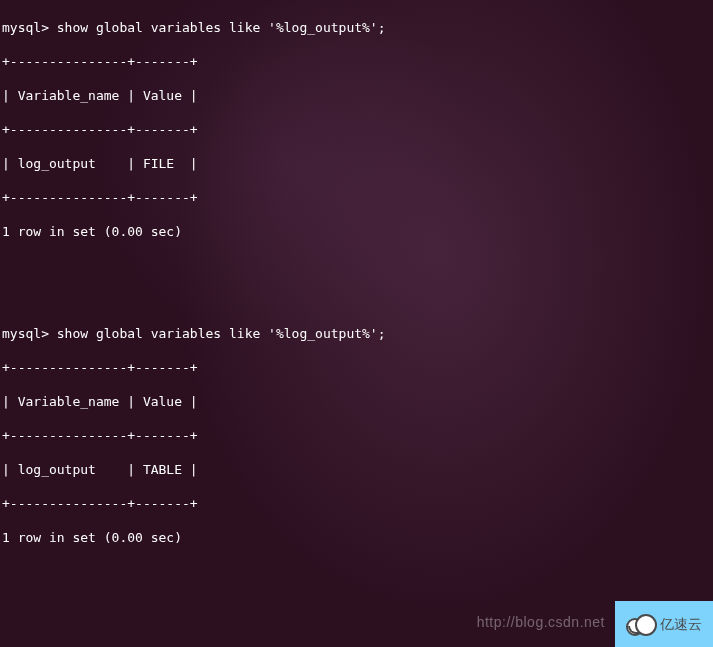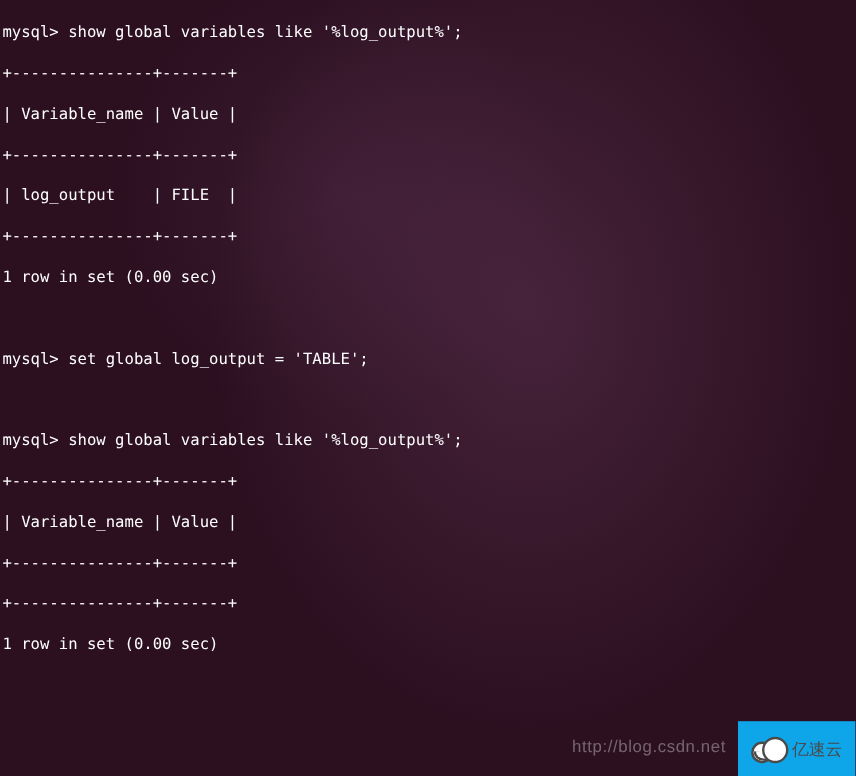--- a/index.html
+++ b/index.html
@@ -38,21 +38,21 @@
       font-size: 14px;
       letter-spacing: 0.5px;
       z-index: 2;
     }
     .logo-badge {
       position: absolute;
       right: 0;
       bottom: 0;
       width: 98px;
       height: 46px;
-      background: #0ea5e9;
+      background: #7dd3fc;
       z-index: 3;
       display: flex;
       align-items: center;
       justify-content: center;
       gap: 4px;
     }
     .logo-badge .cloud {
       width: 30px;
       height: 20px;
       position: relative;
@@ -86,26 +86,26 @@
 
 <div class="terminal">
 <span class="line"><span>mysql&gt;</span> <span>show global variables like '%log_output%';</span></span>
 <span class="line">+---------------+-------+</span>
 <span class="line">| Variable_name | Value |</span>
 <span class="line">+---------------+-------+</span>
 <span class="line">| log_output    | FILE  |</span>
 <span class="line">+---------------+-------+</span>
 <span class="line">1 row in set (0.00 sec)</span>
 <span class="line"> </span>
-<span class="line"><span>mysql&gt;</span> <span>set global log_output = 'TABLE';</span></span>
 <span class="line"> </span>
 <span class="line"><span>mysql&gt;</span> <span>show global variables like '%log_output%';</span></span>
 <span class="line">+---------------+-------+</span>
 <span class="line">| Variable_name | Value |</span>
 <span class="line">+---------------+-------+</span>
+<span class="line">| log_output    | TABLE |</span>
 <span class="line">+---------------+-------+</span>
 <span class="line">1 row in set (0.00 sec)</span>
 <span class="line"> </span>
 
 
 
 
 
 
 

